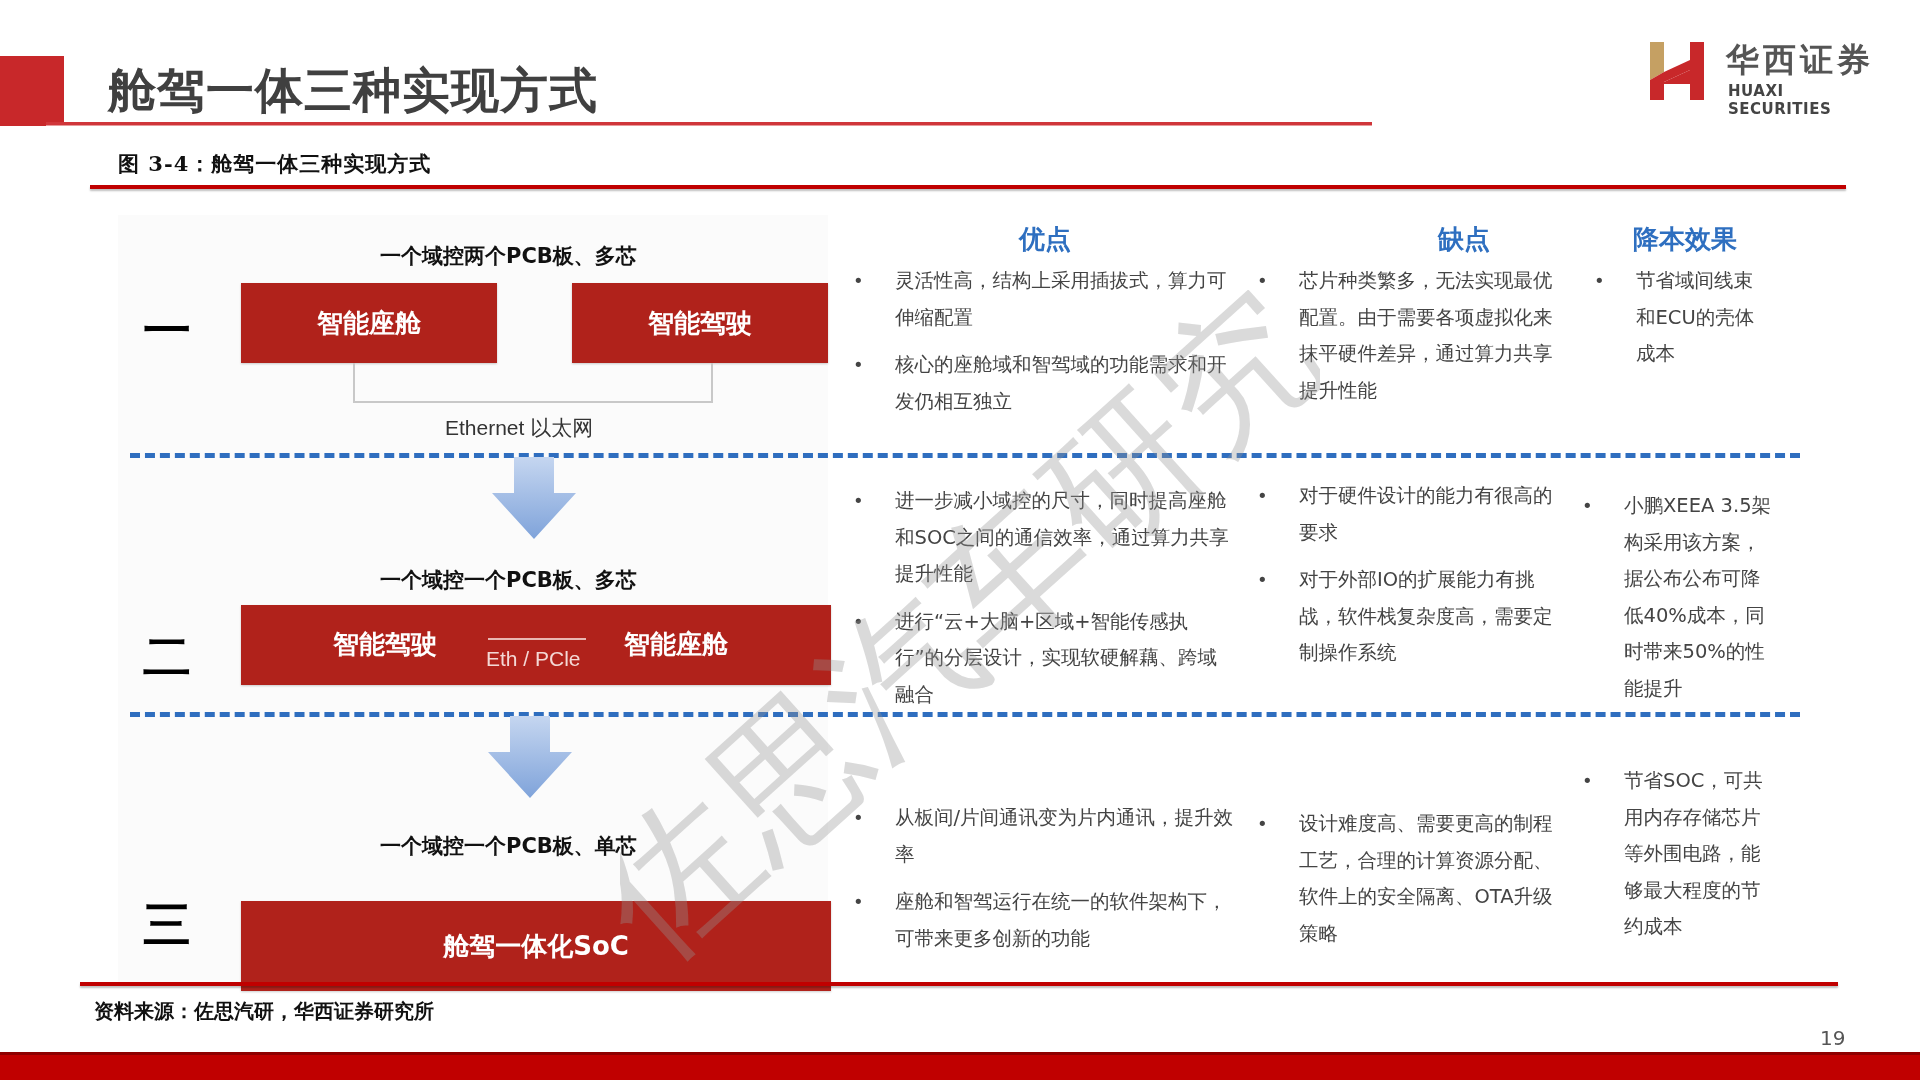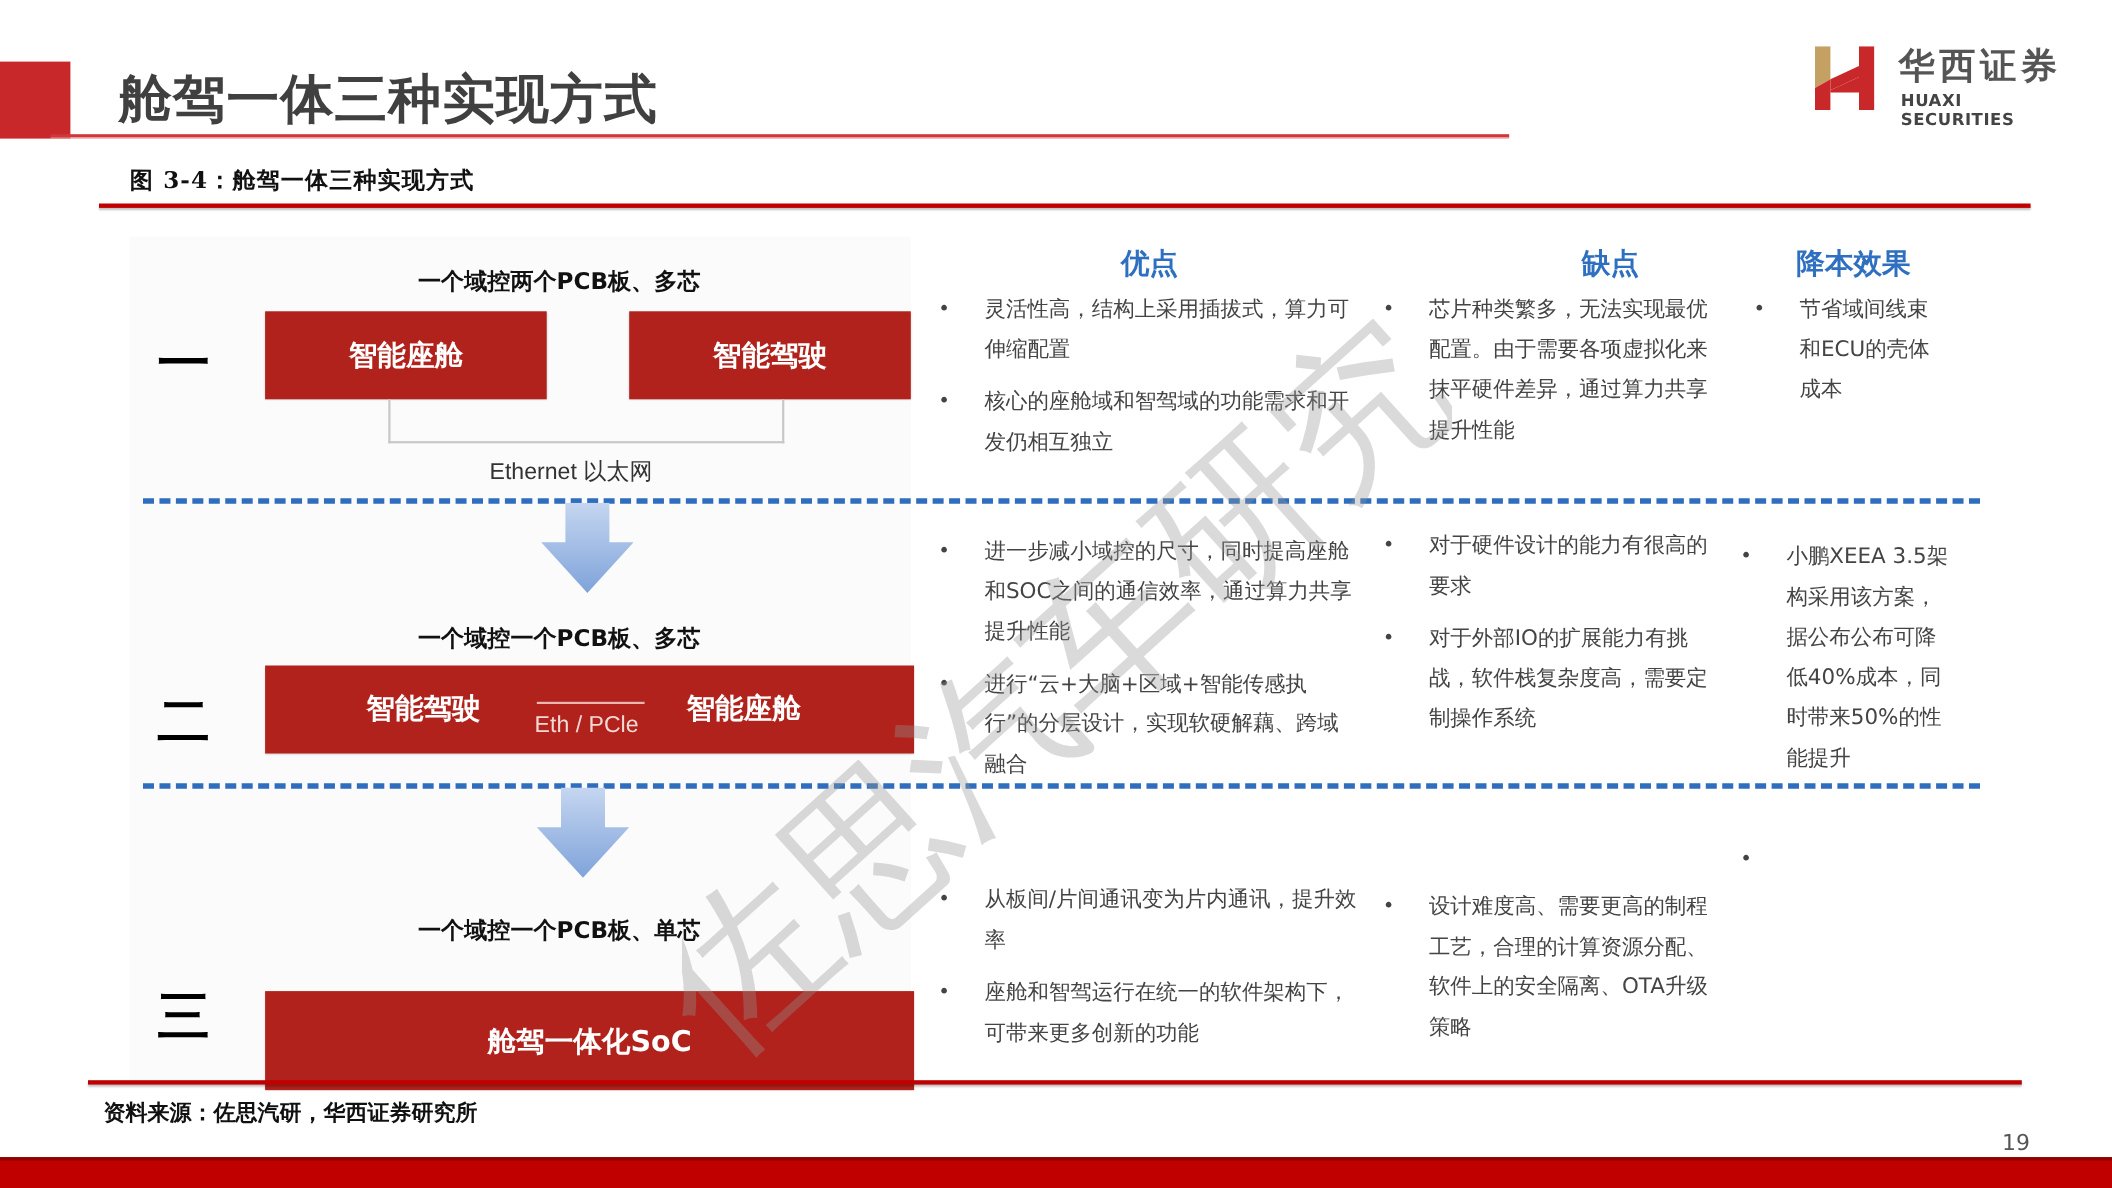--- a/index.html
+++ b/index.html
@@ -144,21 +144,21 @@
 <div class="abs red-box" style="left:241px; top:875px; width:590px; height:90px;margin-top:26px;">舱驾一体化SoC</div>
 
 <ul class="abs bullets" style="left:853px; top:800px; width:385px;">
   <li><span class="dot">•</span><span>从板间/片间通讯变为片内通讯，提升效率</span></li>
   <li><span class="dot">•</span><span>座舱和智驾运行在统一的软件架构下，可带来更多创新的功能</span></li>
 </ul>
 <ul class="abs bullets" style="left:1257px; top:806px; width:300px;">
   <li><span class="dot">•</span><span>设计难度高、需要更高的制程工艺，合理的计算资源分配、软件上的安全隔离、OTA升级策略</span></li>
 </ul>
 <ul class="abs bullets" style="left:1582px; top:763px; width:195px;">
-  <li><span class="dot">•</span></li>
+  <li><span class="dot">•</span><span>节省SOC，可共用内存存储芯片等外围电路，能够最大程度的节约成本</span></li>
 </ul>
 
 <svg class="abs watermark" viewBox="0 0 700 700">
   <text x="350" y="380" text-anchor="middle" transform="rotate(-42 350 350)" font-size="150" fill="rgba(150,150,150,0.35)" font-family="DejaVu Sans, sans-serif">佐思汽车研究</text>
 </svg>
 
 <div class="abs foot-line"></div>
 <div class="abs source">资料来源：佐思汽研，华西证券研究所</div>
 <div class="abs page-no">19</div>
 <div class="abs bottom-bar"></div>

